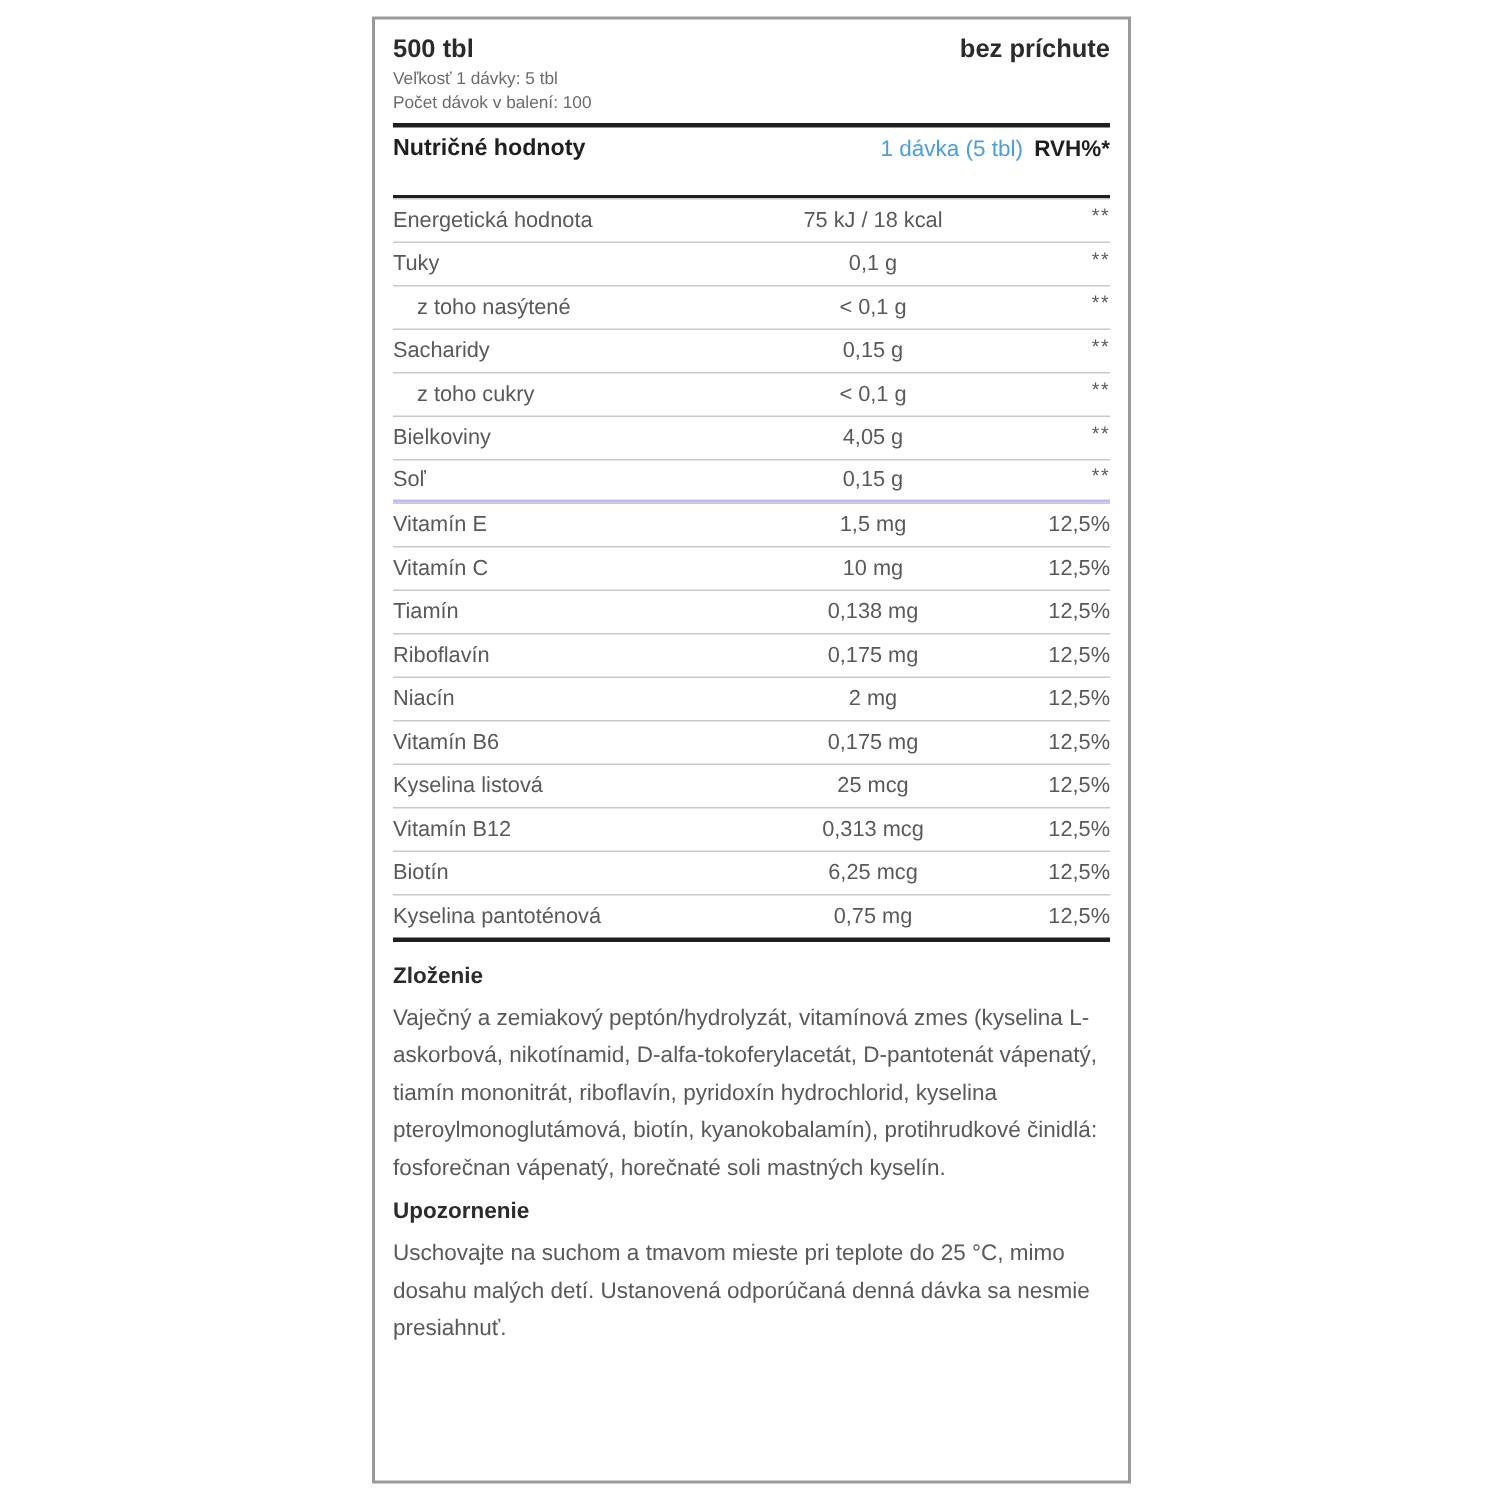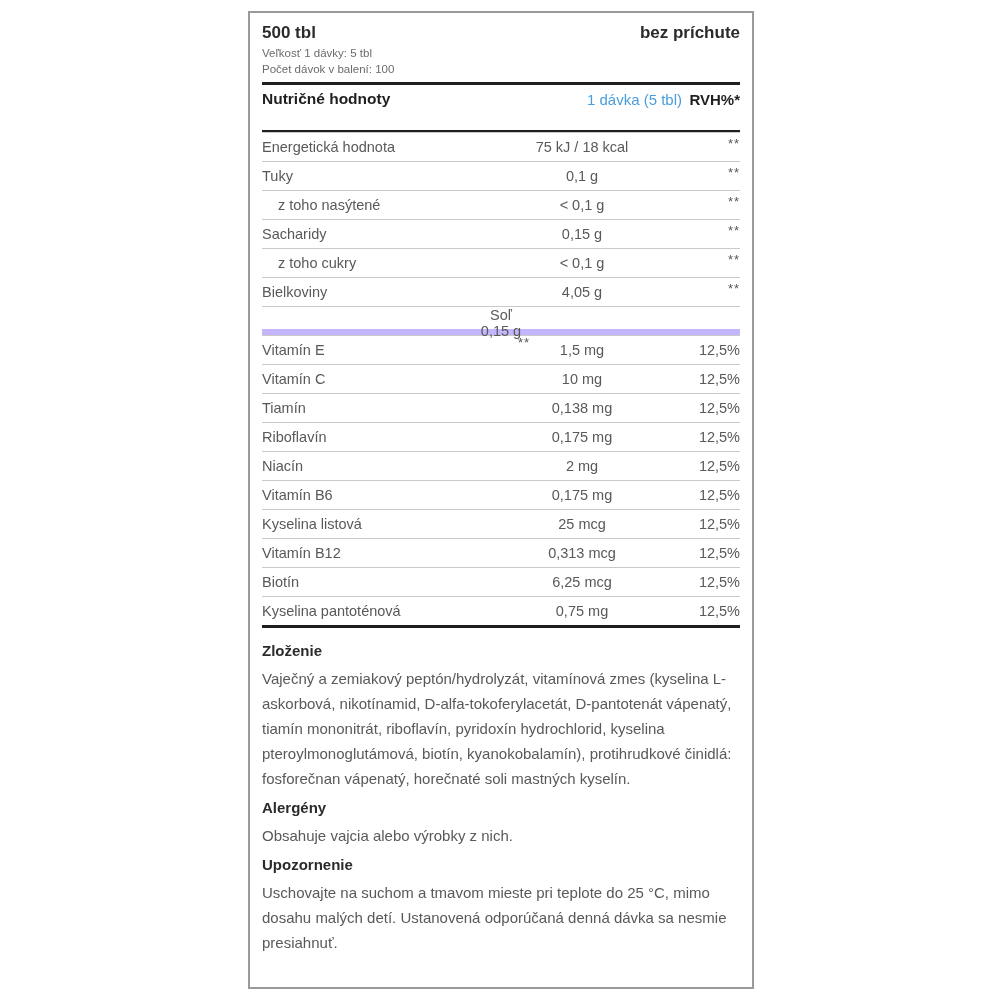--- a/index.html
+++ b/index.html
@@ -45,21 +45,21 @@
   .c-value { width: 200px; text-align: center; }
   .c-rvh   { width: 58px;  text-align: right; }
 
   .row {
     display: flex; align-items: center;
     border-top: 1px solid #c9c9c9;
     height: 29px;
     font-size: 14.5px;
     color: #595959;
   }
-  .row.thick-after { border-bottom: 6px solid #c4b5fd; flex-direction: column; }
+  .row.thick-after { border-bottom: 2px solid #c4b5fd; }
   .row.indent .c-label { padding-left: 16px; }
   .c-rvh.asterisks { font-size: 13px; letter-spacing: 1px; position: relative; top: -4px; }
 
   
   .footnotes { padding-top: 6px; }
   .footnote { font-size: 12px; line-height: 1.45; color: #5e5e5e; margin-bottom: 5px; }
 
   
   .section { margin-top: 8px; }
   .section-heading {
@@ -200,23 +200,19 @@
   <div class="rule-thick" style="margin-top:0;"></div>
 
   <div class="footnotes">
   </div>
 
   <div class="section">
     <div class="section-heading">Zloženie</div>
     <div class="section-body">Vaječný a zemiakový peptón/hydrolyzát, vitamínová zmes (kyselina L-askorbová, nikotínamid, D-alfa-tokoferylacetát, D-pantotenát vápenatý, tiamín mononitrát, riboflavín, pyridoxín hydrochlorid, kyselina pteroylmonoglutámová, biotín, kyanokobalamín), protihrudkové činidlá: fosforečnan vápenatý, horečnaté soli mastných kyselín.</div>
   </div>
 
-  <div class="section">
-    <div class="section-heading">Alergény</div>
-    <div class="section-body">Obsahuje vajcia alebo výrobky z nich.</div>
-  </div>
 
   <div class="section">
     <div class="section-heading">Upozornenie</div>
     <div class="section-body">Uschovajte na suchom a tmavom mieste pri teplote do 25 °C, mimo dosahu malých detí. Ustanovená odporúčaná denná dávka sa nesmie presiahnuť.</div>
   </div>
 
 </div>
 
 </body></html>

